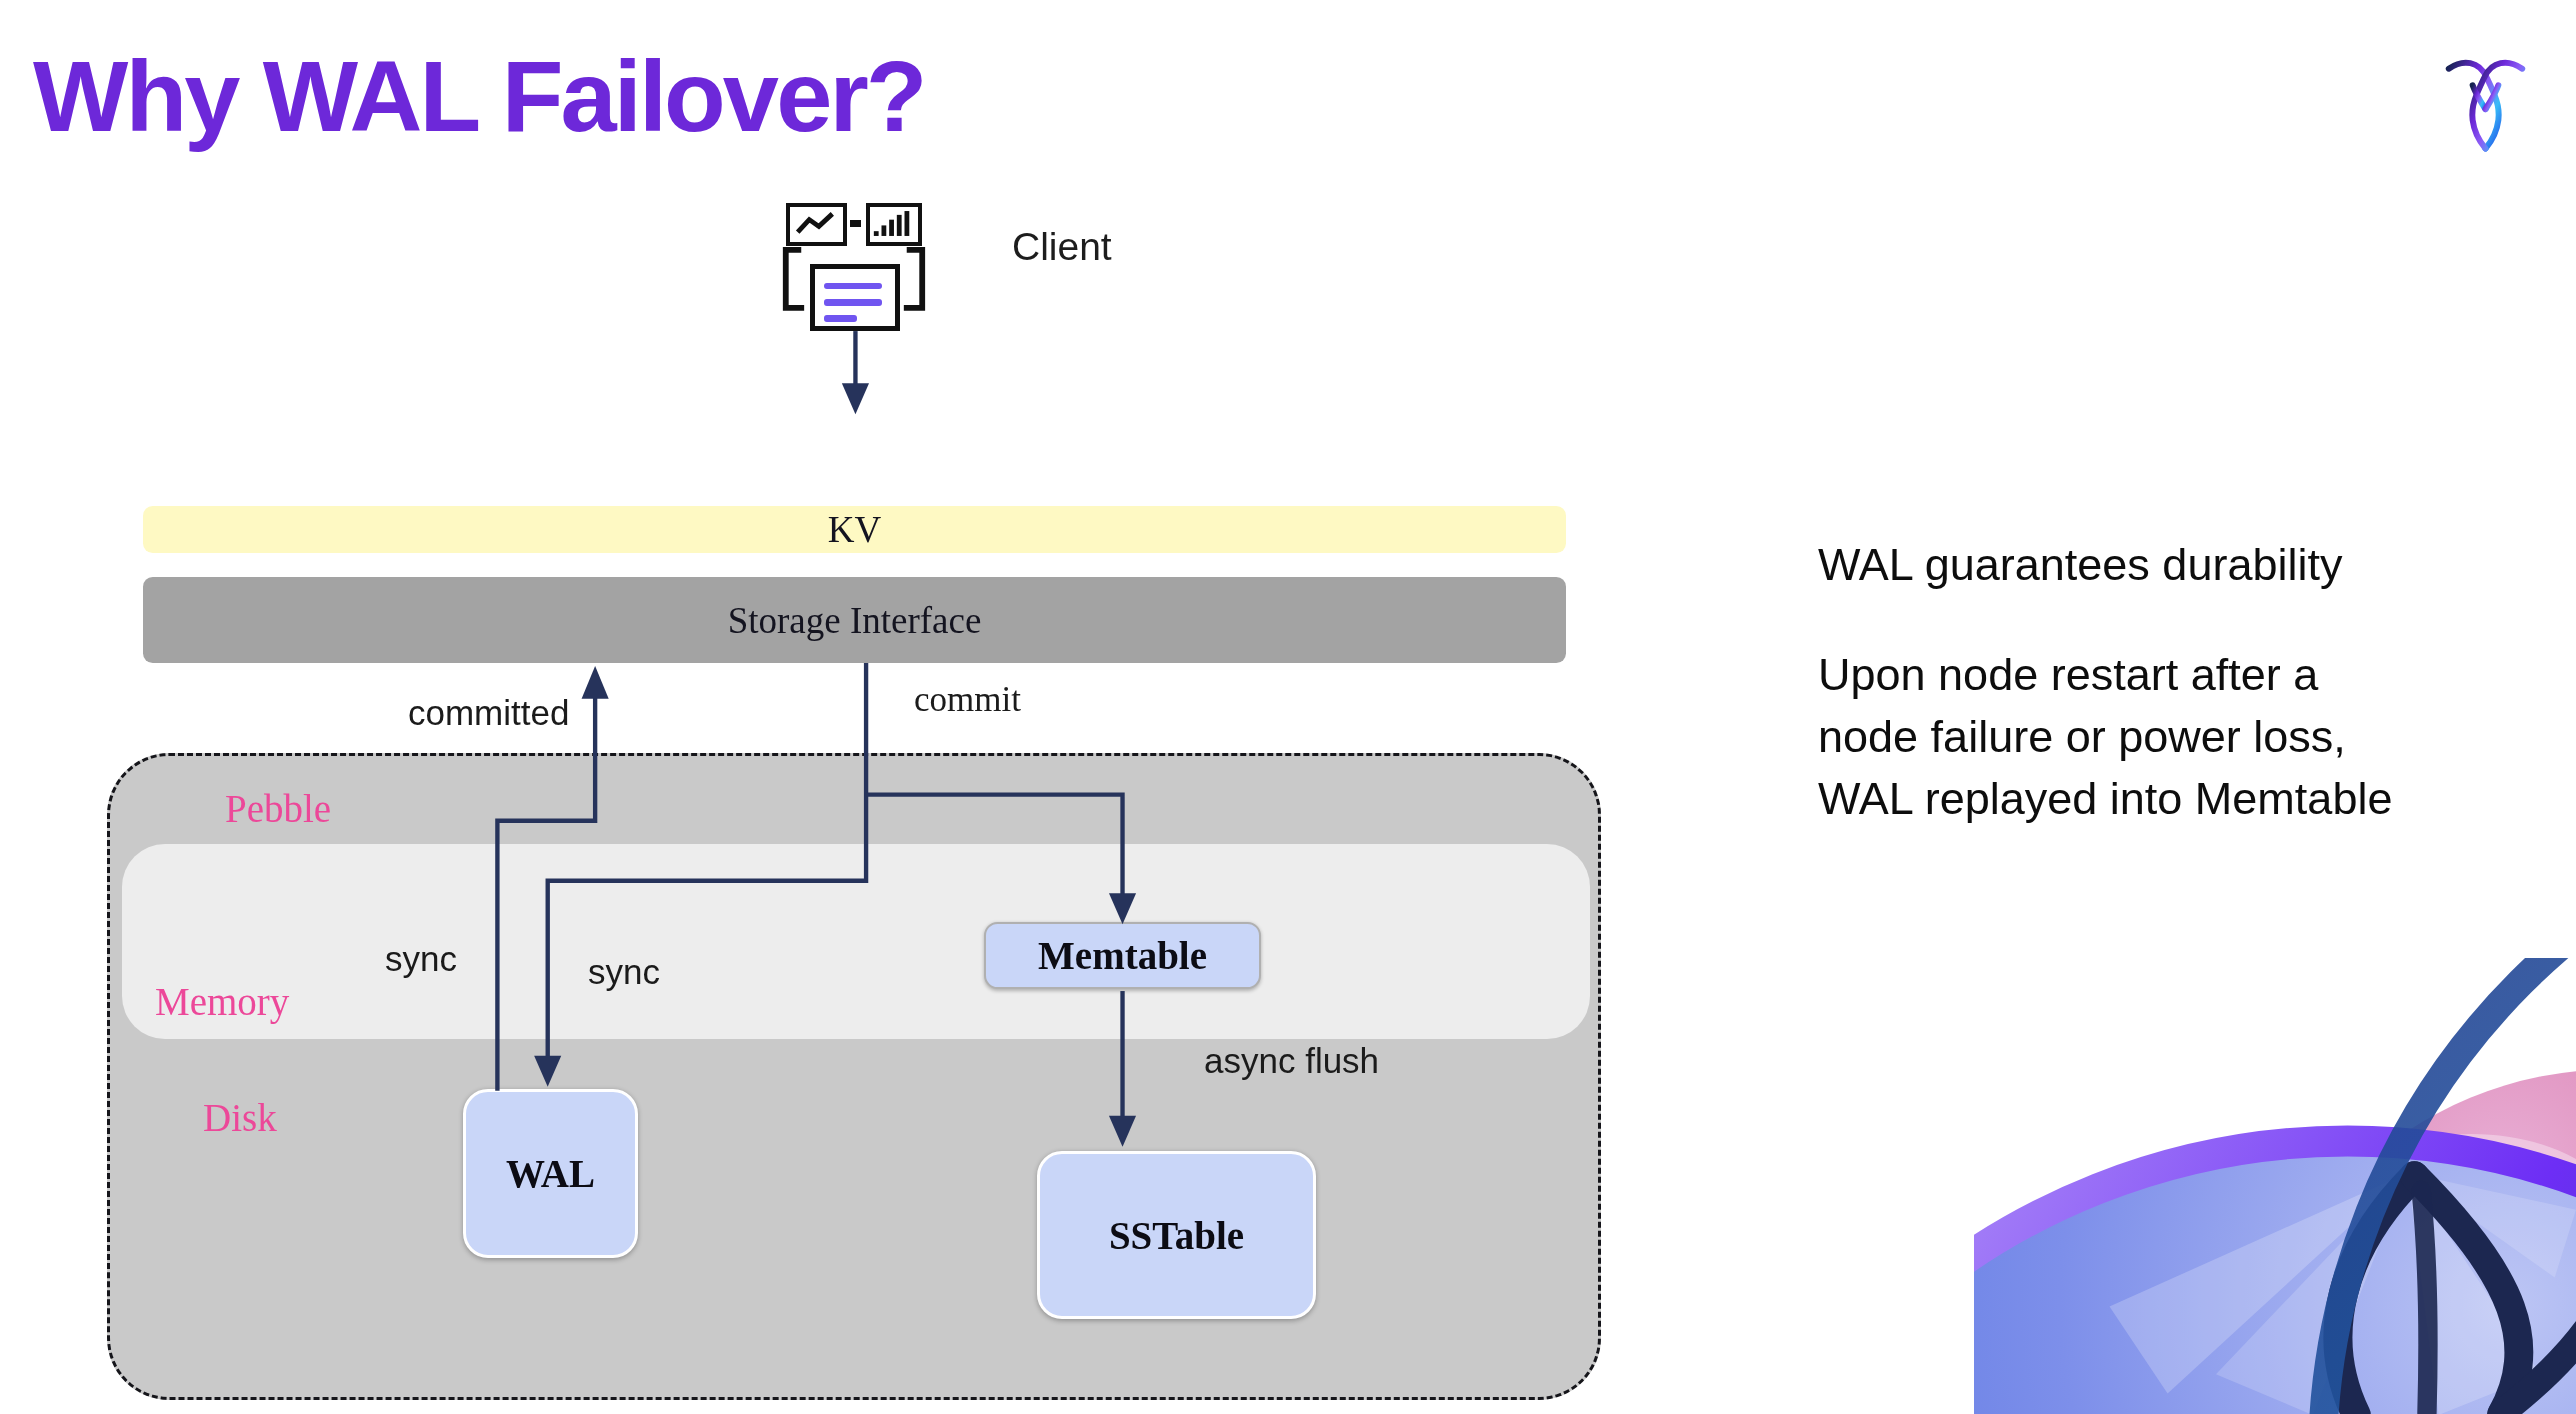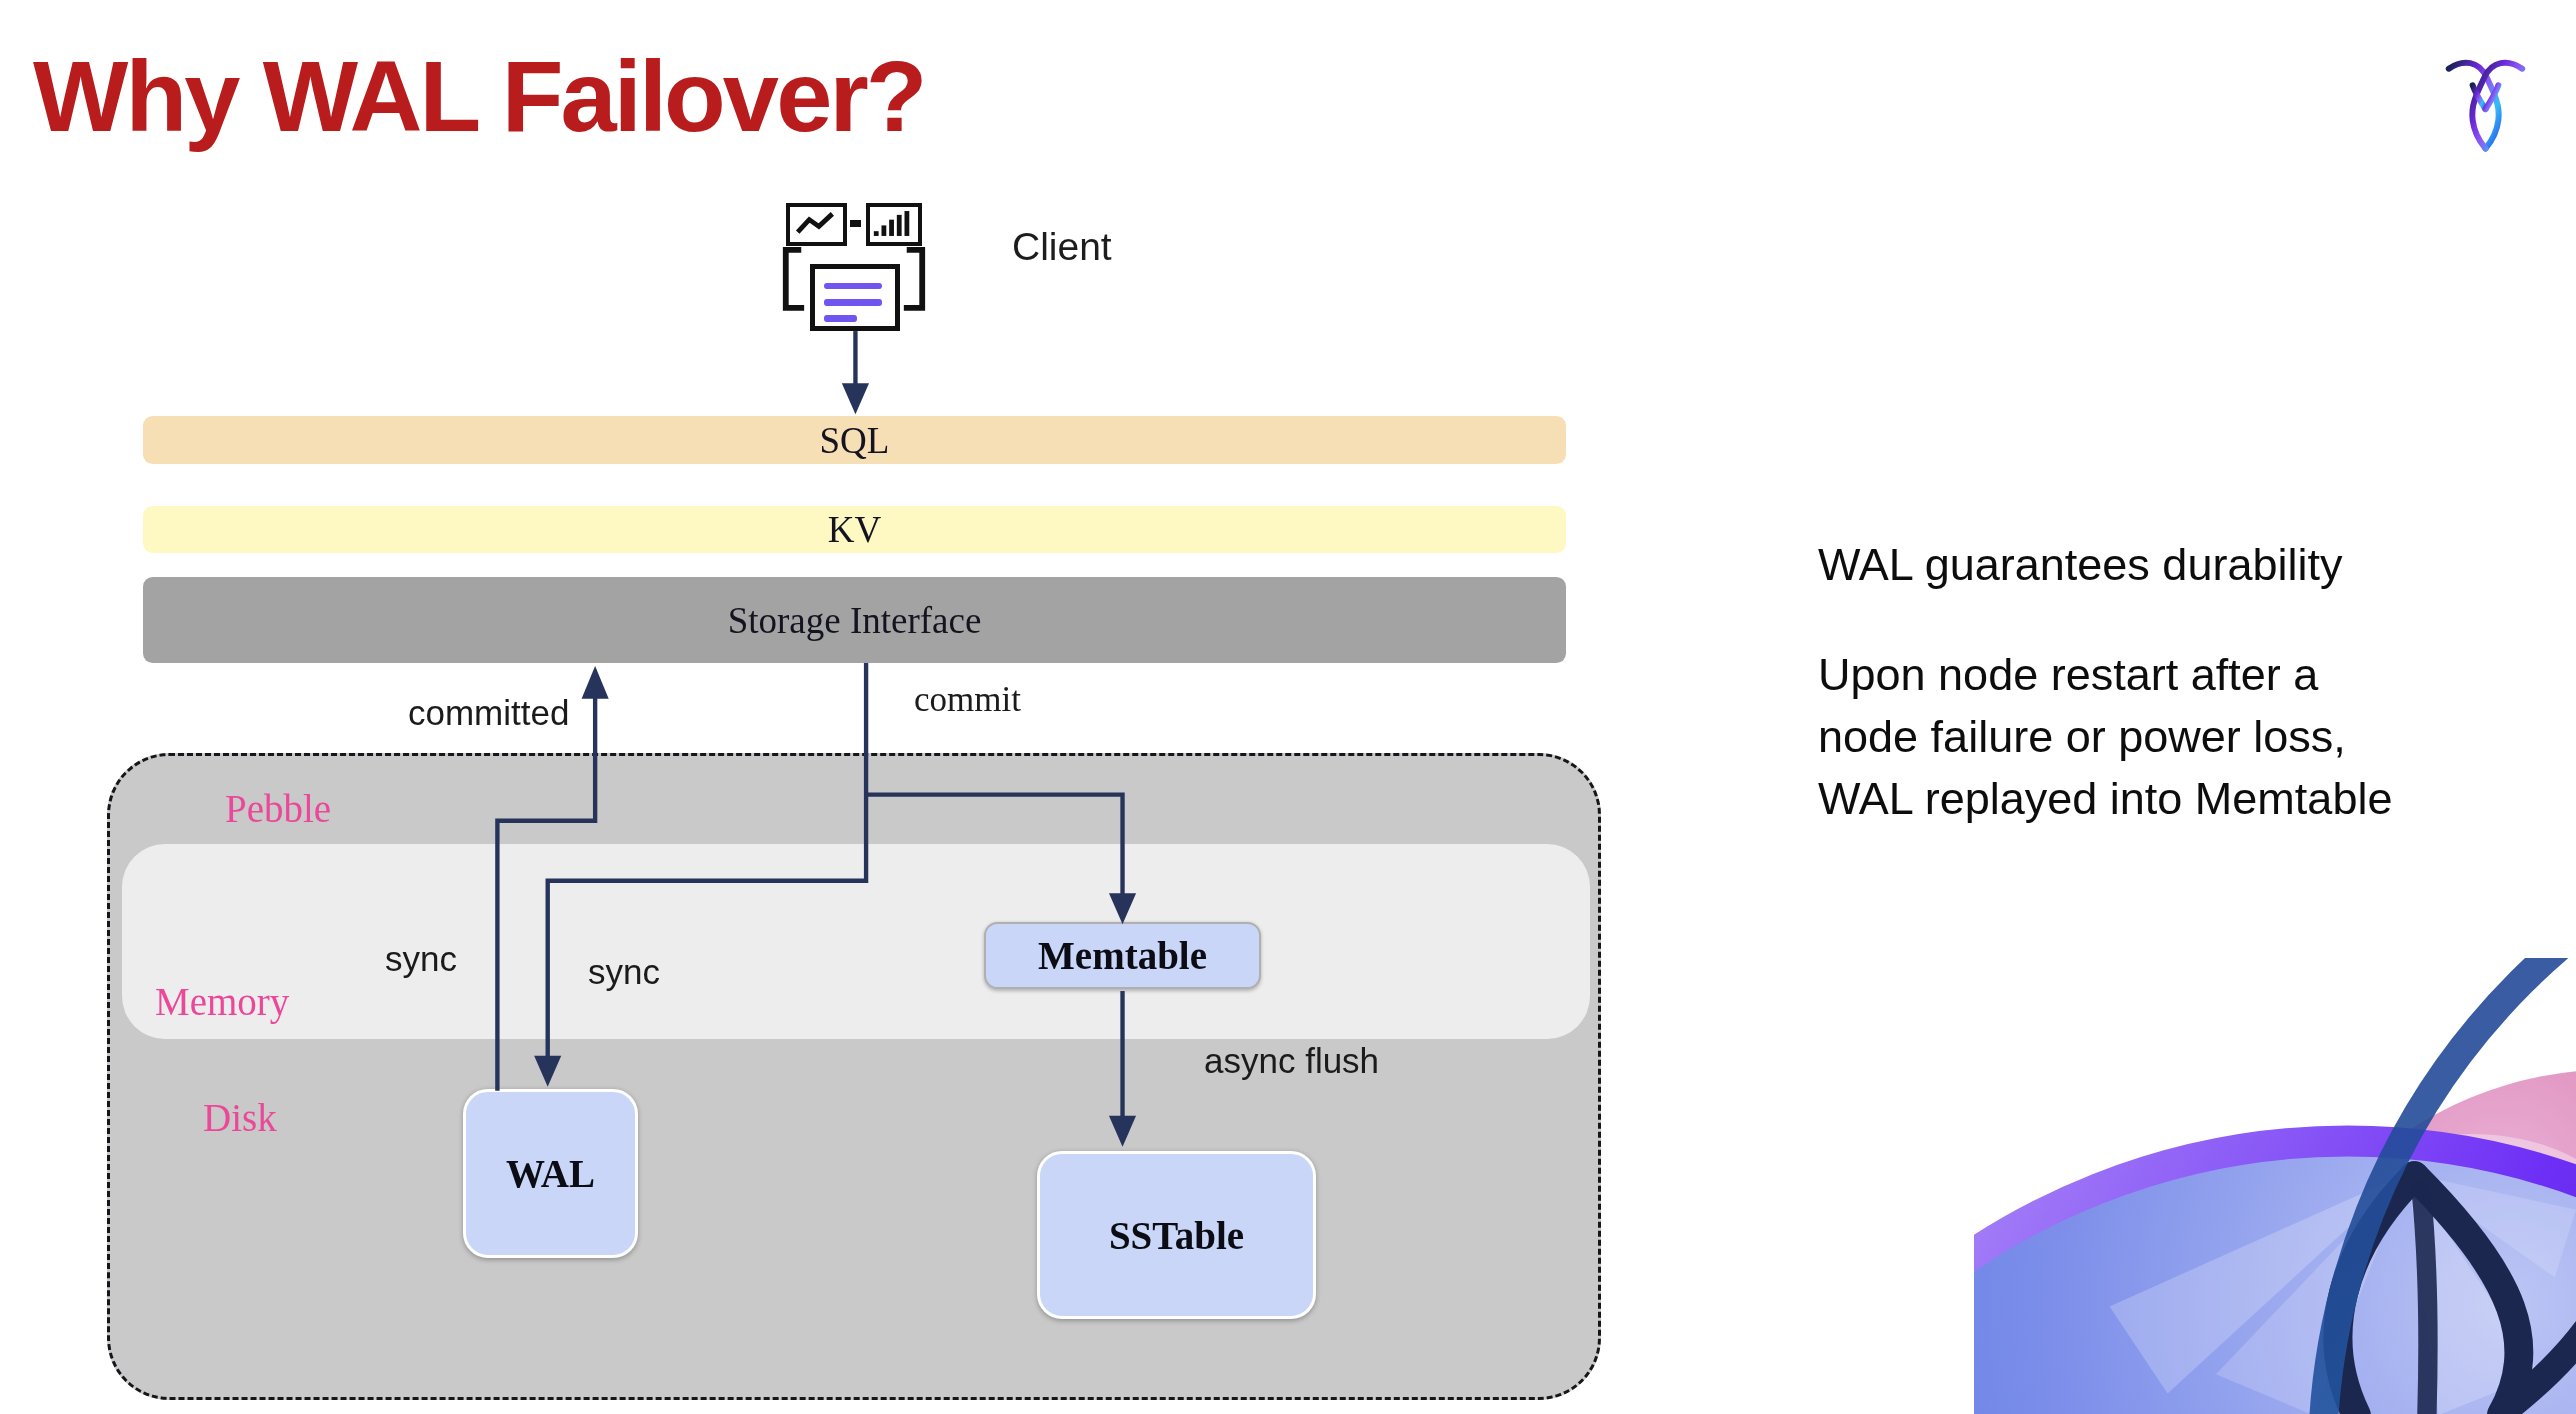--- a/index.html
+++ b/index.html
@@ -5,21 +5,21 @@
   html,body{margin:0;padding:0;background:#ffffff;}
   .slide{
     position:relative;width:2576px;height:1415px;background:#ffffff;
     overflow:hidden;font-family:"Liberation Sans",sans-serif;
   }
   .abs{position:absolute;}
 
   
   .title{
     left:33px;top:39px;font-size:101px;font-weight:700;letter-spacing:-2.9px;
-    color:#b91c1c;font-family:"Liberation Sans",sans-serif;
+    color:#6d28d9;font-family:"Liberation Sans",sans-serif;
   }
 
   
   .icon-sq{border:4.8px solid #111;background:#fff;box-sizing:border-box;}
   .icon-dash{background:#111;}
   .doc{border:5.8px solid #111;background:#fff;box-sizing:border-box;}
   .doc-line{position:absolute;background:#7055f0;border-radius:2.9px;height:6.8px;}
   .client-label{font-size:39px;color:#1d1d1d;}
 
   
@@ -105,23 +105,20 @@
       </g>
     </svg>
   </div>
   <div class="abs doc" style="left:810px;top:264px;width:90px;height:67px;">
     <div class="doc-line" style="left:8.7px;top:13.5px;width:58px;"></div>
     <div class="doc-line" style="left:8.7px;top:30px;width:58px;"></div>
     <div class="doc-line" style="left:8.7px;top:46px;width:33px;"></div>
   </div>
   <div class="abs client-label" style="left:1012px;top:225px;">Client</div>
 
-  <div class="abs layer-bar bar-sql" style="background-color: rgb(246, 222, 181);">
-    <span>SQL</span>
-  </div>
   <div class="abs layer-bar bar-kv" style="background-color: #fef9c3;">
     <span>KV</span>
   </div>
   <div class="abs layer-bar bar-storage" style="background-color: #a3a3a3;">
     <span>Storage Interface</span>
   </div>
 
   <div class="abs pebble"></div>
   <div class="abs memory-band"></div>
   <div class="abs serif-label" style="left:225px;top:786px;">Pebble</div>

